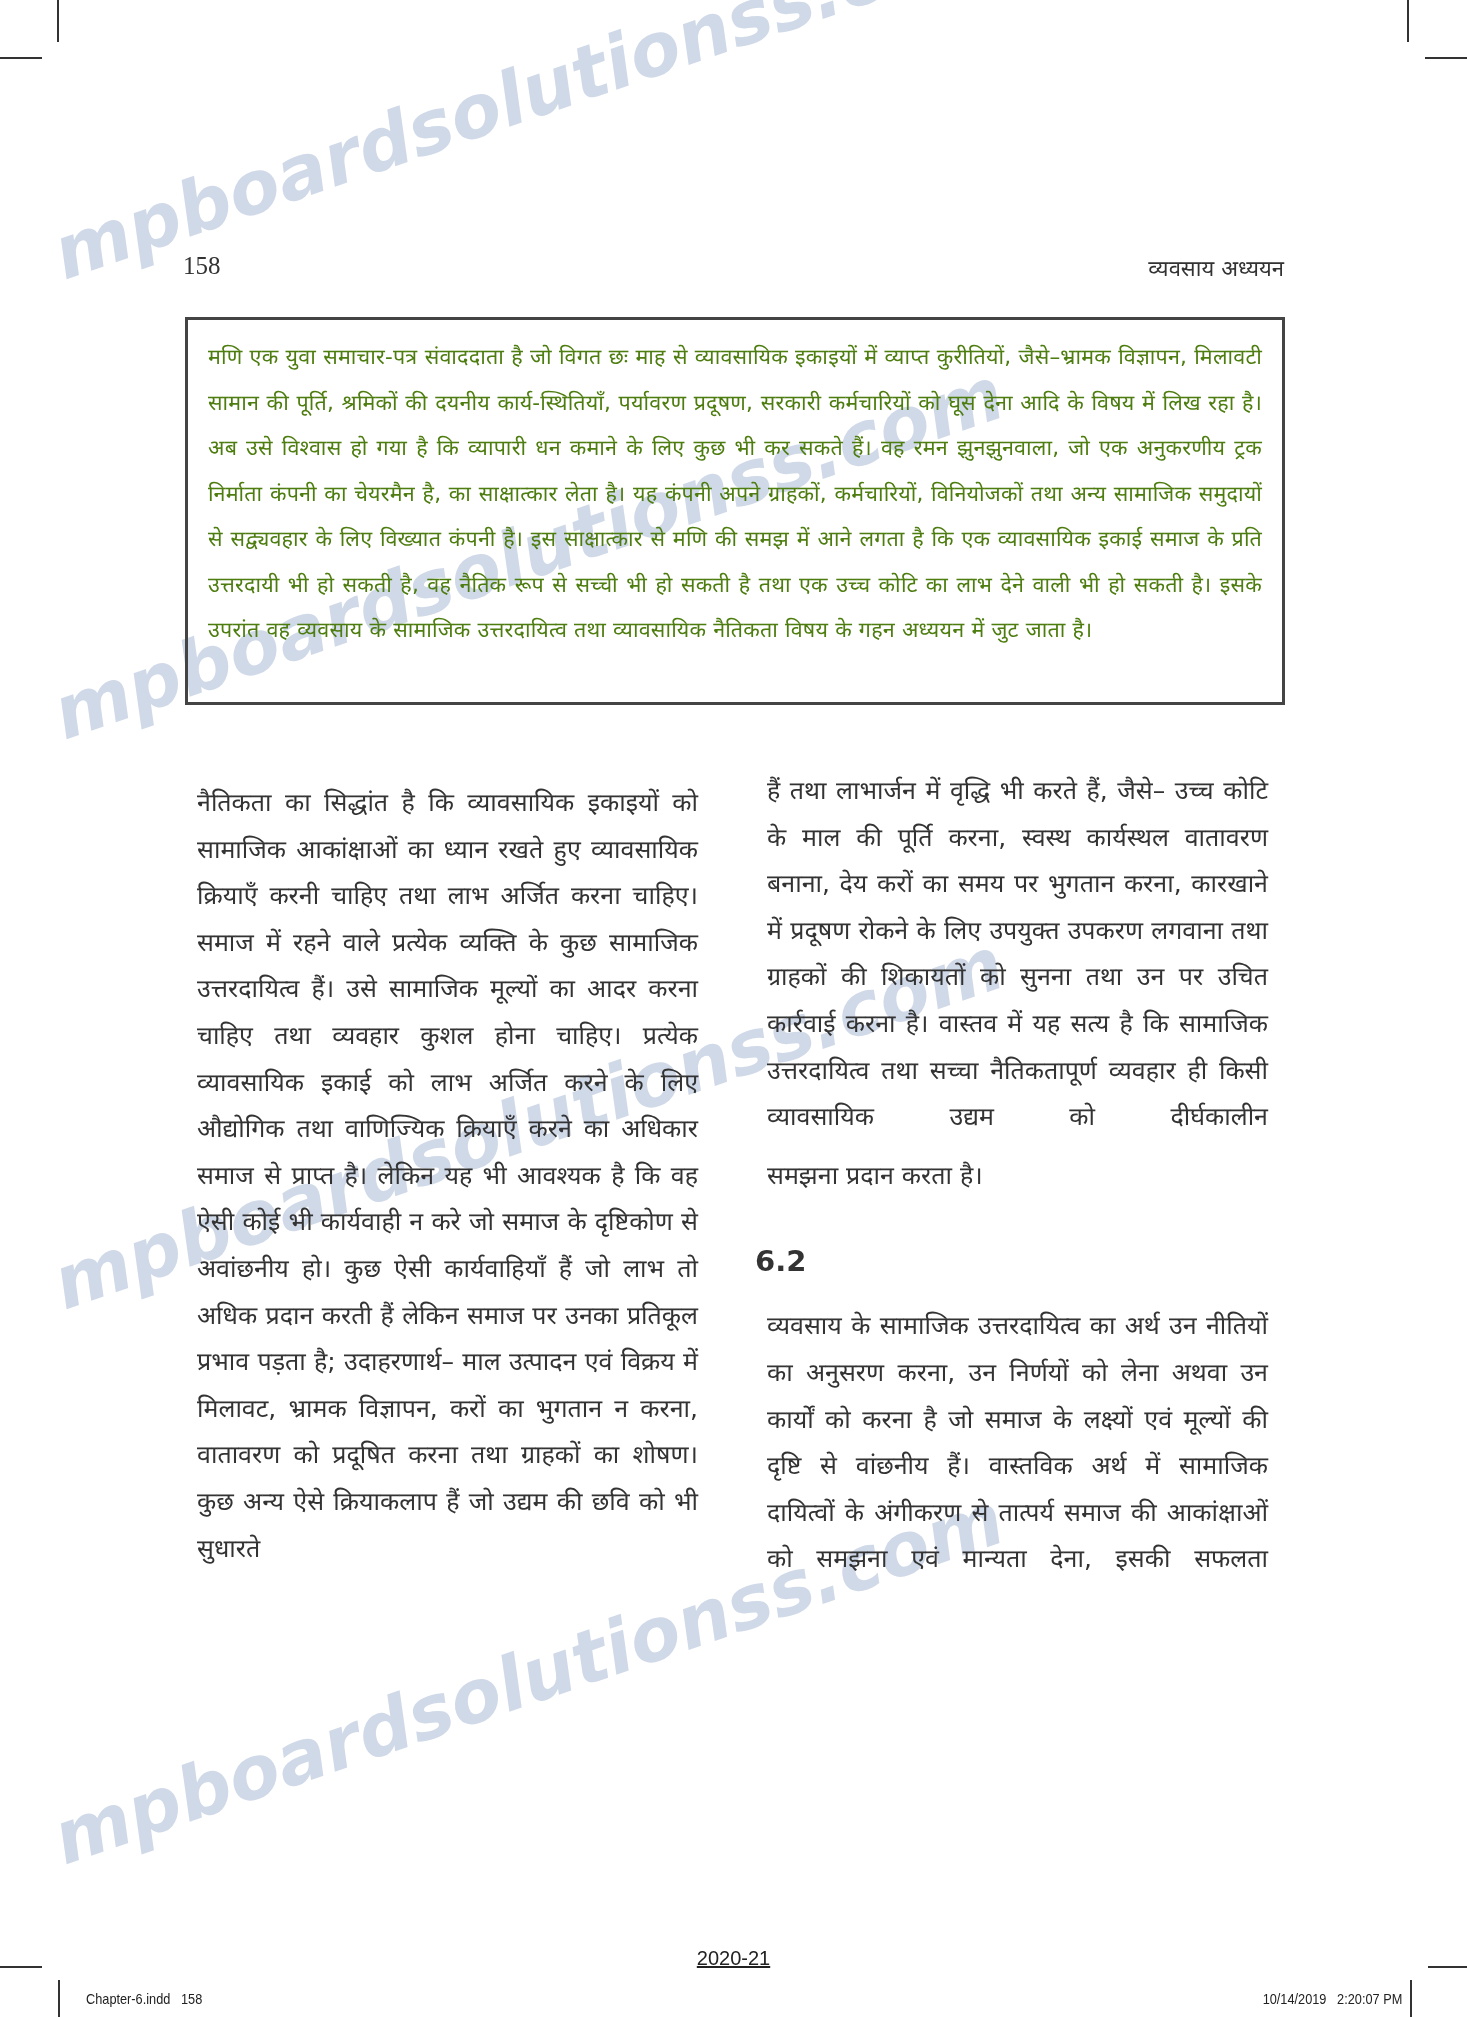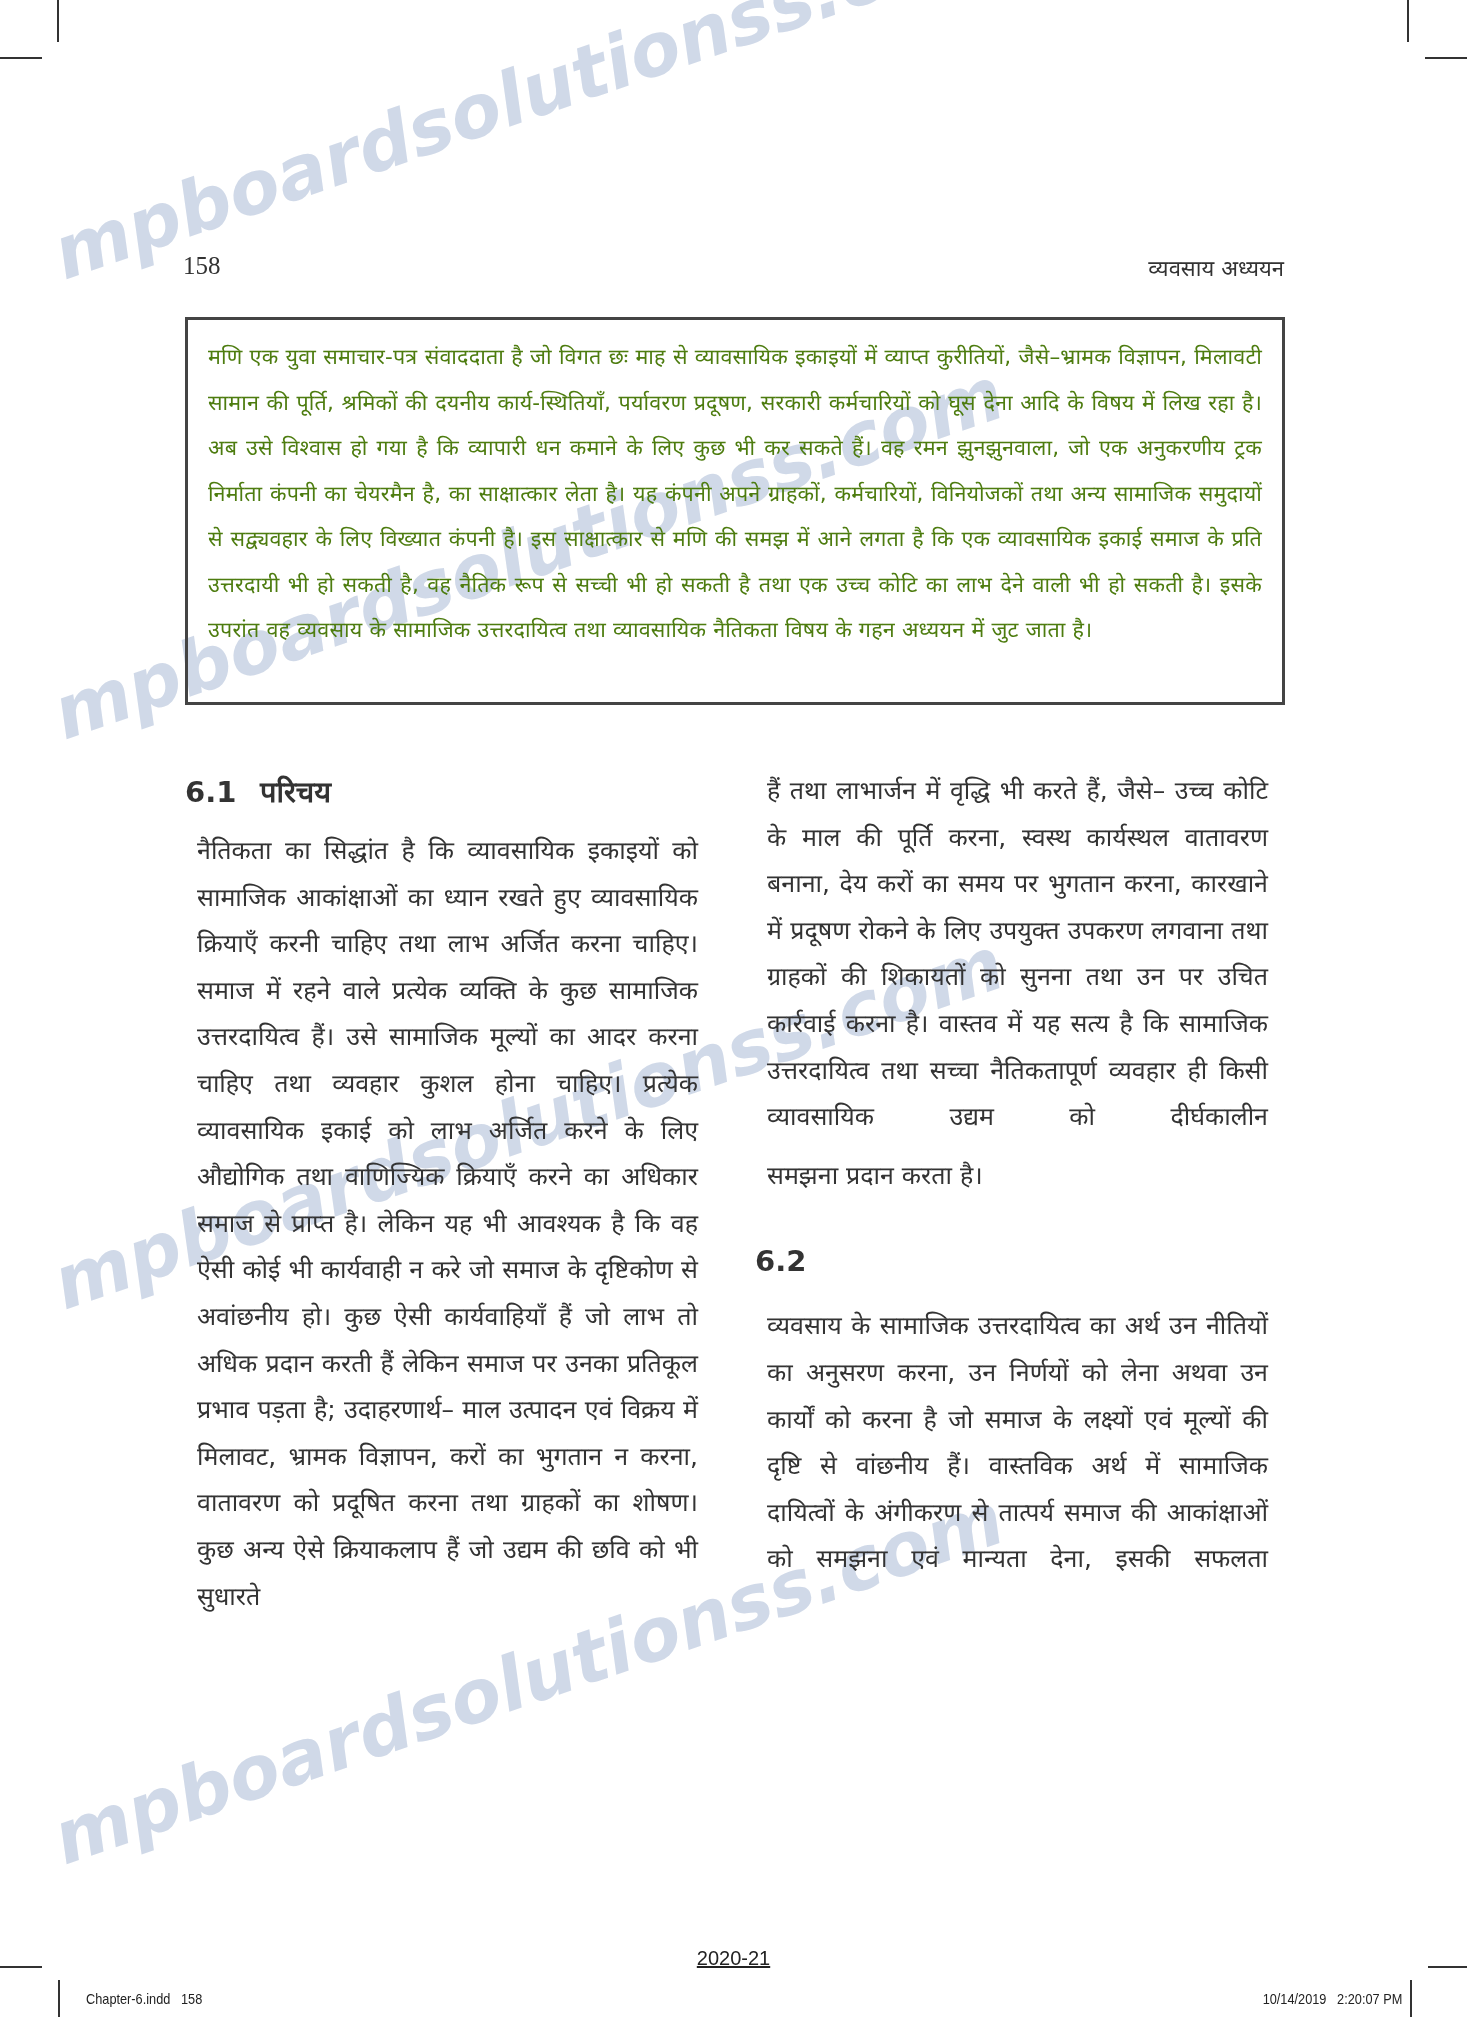--- a/index.html
+++ b/index.html
@@ -78,24 +78,20 @@
 <div class="watermark" style="left:70px;top:1795px;">mpboardsolutionss.com</div>
 
 <div class="page-number">158</div>
 <div class="running-head">व्यवसाय अध्ययन</div>
 
 <div class="case-box">
   <p>मणि एक युवा समाचार-पत्र संवाददाता है जो विगत छः माह से व्यावसायिक इकाइयों में व्याप्त कुरीतियों, जैसे–भ्रामक विज्ञापन, मिलावटी सामान की पूर्ति, श्रमिकों की दयनीय कार्य-स्थितियाँ, पर्यावरण प्रदूषण, सरकारी कर्मचारियों को घूस देना आदि के विषय में लिख रहा है। अब उसे विश्वास हो गया है कि व्यापारी धन कमाने के लिए कुछ भी कर सकते हैं। वह रमन झुनझुनवाला, जो एक अनुकरणीय ट्रक निर्माता कंपनी का चेयरमैन है, का साक्षात्कार लेता है। यह कंपनी अपने ग्राहकों, कर्मचारियों, विनियोजकों तथा अन्य सामाजिक समुदायों से सद्व्यवहार के लिए विख्यात कंपनी है। इस साक्षात्कार से मणि की समझ में आने लगता है कि एक व्यावसायिक इकाई समाज के प्रति उत्तरदायी भी हो सकती है, वह नैतिक रूप से सच्ची भी हो सकती है तथा एक उच्च कोटि का लाभ देने वाली भी हो सकती है। इसके उपरांत वह व्यवसाय के सामाजिक उत्तरदायित्व तथा व्यावसायिक नैतिकता विषय के गहन अध्ययन में जुट जाता है।</p>
 </div>
 
 <div class="col left">
-  <h2 class="section-heading" style="margin-bottom:6px;">
-    <span class="num">6.1</span>
-    <span>परिचय</span>
-  </h2>
   <p>नैतिकता का सिद्धांत है कि व्यावसायिक इकाइयों को सामाजिक आकांक्षाओं का ध्यान रखते हुए व्यावसायिक क्रियाएँ करनी चाहिए तथा लाभ अर्जित करना चाहिए। समाज में रहने वाले प्रत्येक व्यक्ति के कुछ सामाजिक उत्तरदायित्व हैं। उसे सामाजिक मूल्यों का आदर करना चाहिए तथा व्यवहार कुशल होना चाहिए। प्रत्येक व्यावसायिक इकाई को लाभ अर्जित करने के लिए औद्योगिक तथा वाणिज्यिक क्रियाएँ करने का अधिकार समाज से प्राप्त है। लेकिन यह भी आवश्यक है कि वह ऐसी कोई भी कार्यवाही न करे जो समाज के दृष्टिकोण से अवांछनीय हो। कुछ ऐसी कार्यवाहियाँ हैं जो लाभ तो अधिक प्रदान करती हैं लेकिन समाज पर उनका प्रतिकूल प्रभाव पड़ता है; उदाहरणार्थ– माल उत्पादन एवं विक्रय में मिलावट, भ्रामक विज्ञापन, करों का भुगतान न करना, वातावरण को प्रदूषित करना तथा ग्राहकों का शोषण। कुछ अन्य ऐसे क्रियाकलाप हैं जो उद्यम की छवि को भी सुधारते</p>
 </div>
 
 <div class="col right">
   <p style="margin-top:0;">
     <span>हैं तथा लाभार्जन में वृद्धि भी करते हैं, जैसे– उच्च कोटि के माल की पूर्ति करना, स्वस्थ कार्यस्थल वातावरण बनाना, देय करों का समय पर भुगतान करना, कारखाने में प्रदूषण रोकने के लिए उपयुक्त उपकरण लगवाना तथा ग्राहकों की शिकायतों को सुनना तथा उन पर उचित कार्रवाई करना है। वास्तव में यह सत्य है कि सामाजिक उत्तरदायित्व तथा सच्चा नैतिकतापूर्ण व्यवहार ही किसी व्यावसायिक उद्यम को दीर्घकालीन</span>
   </p>
   <p style="text-align-last:left;">
     <span>समझना प्रदान करता है।</span>
   </p>

